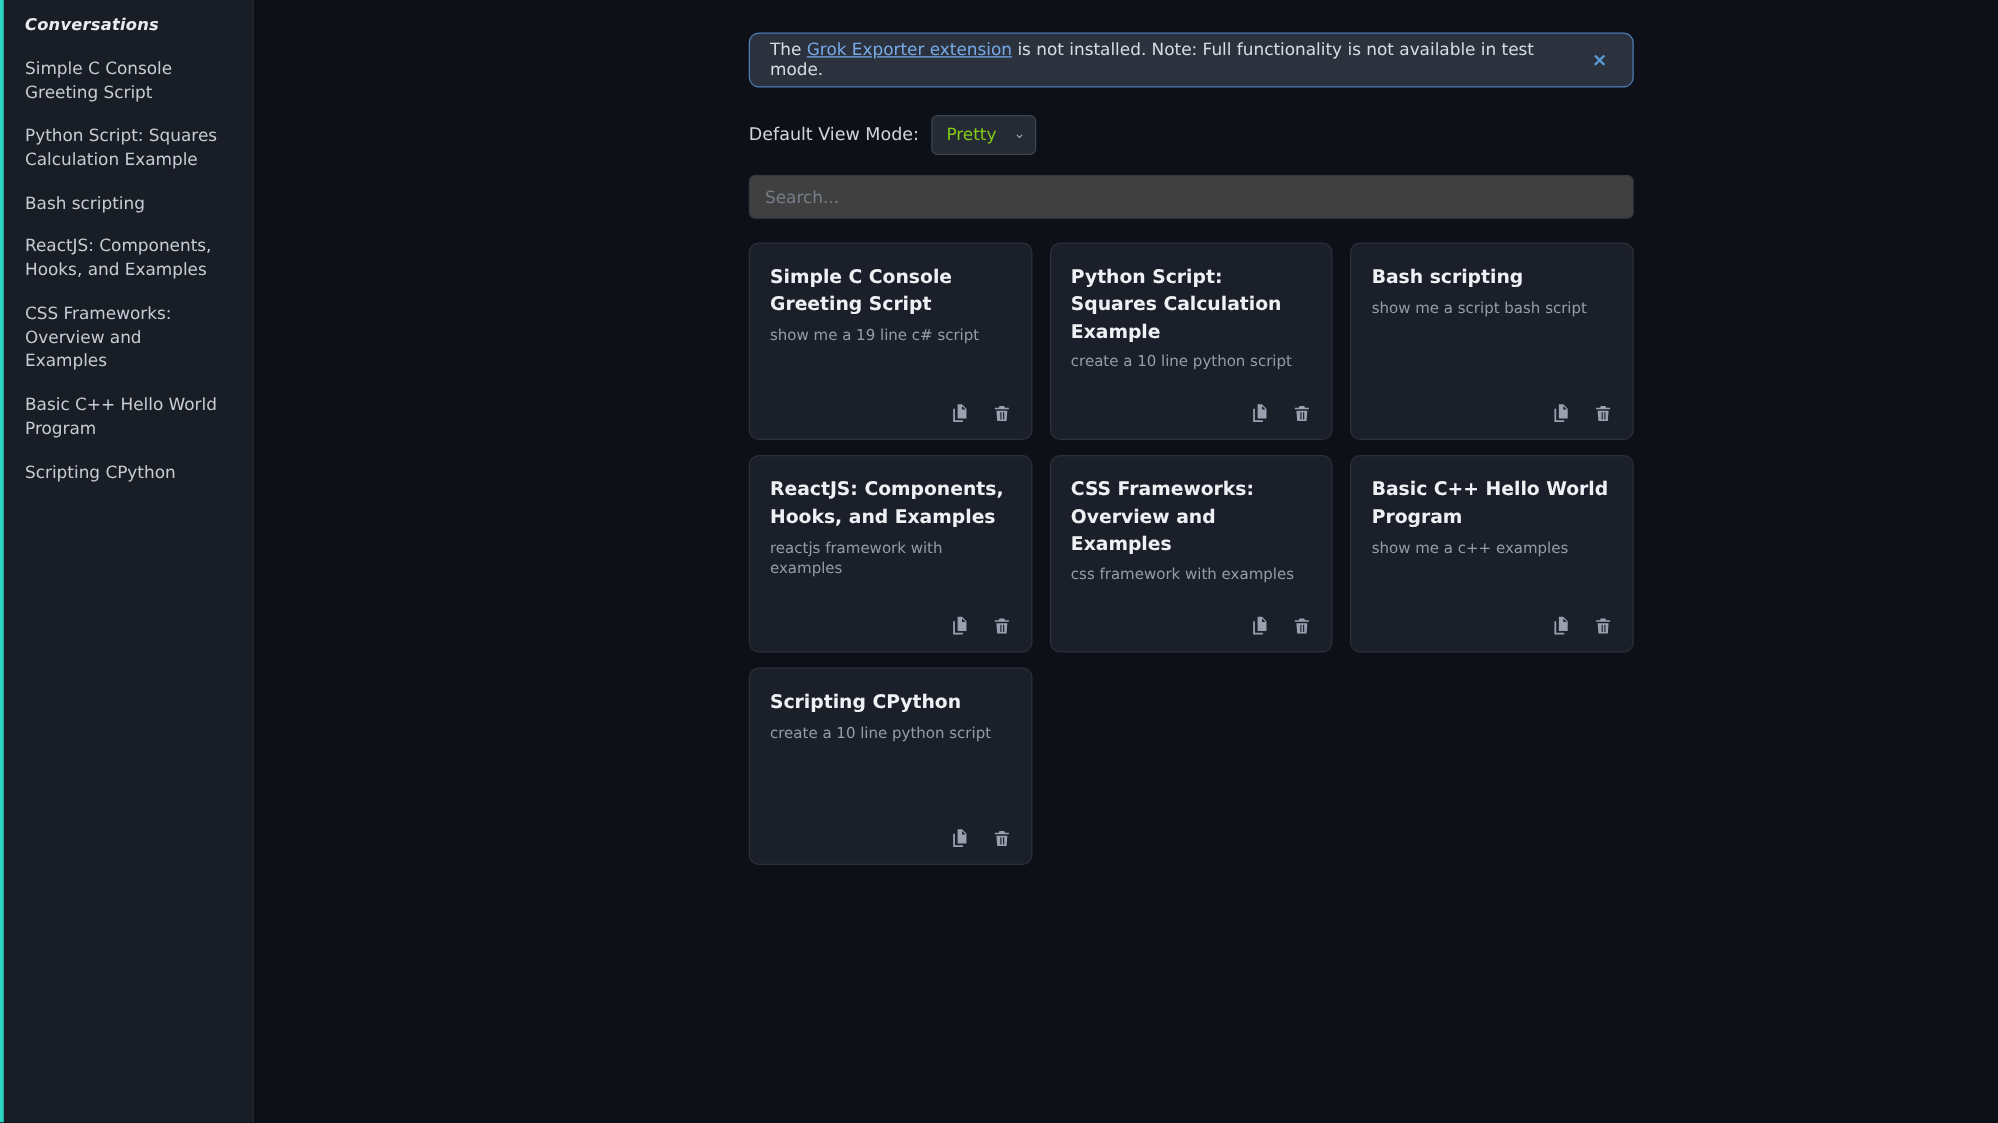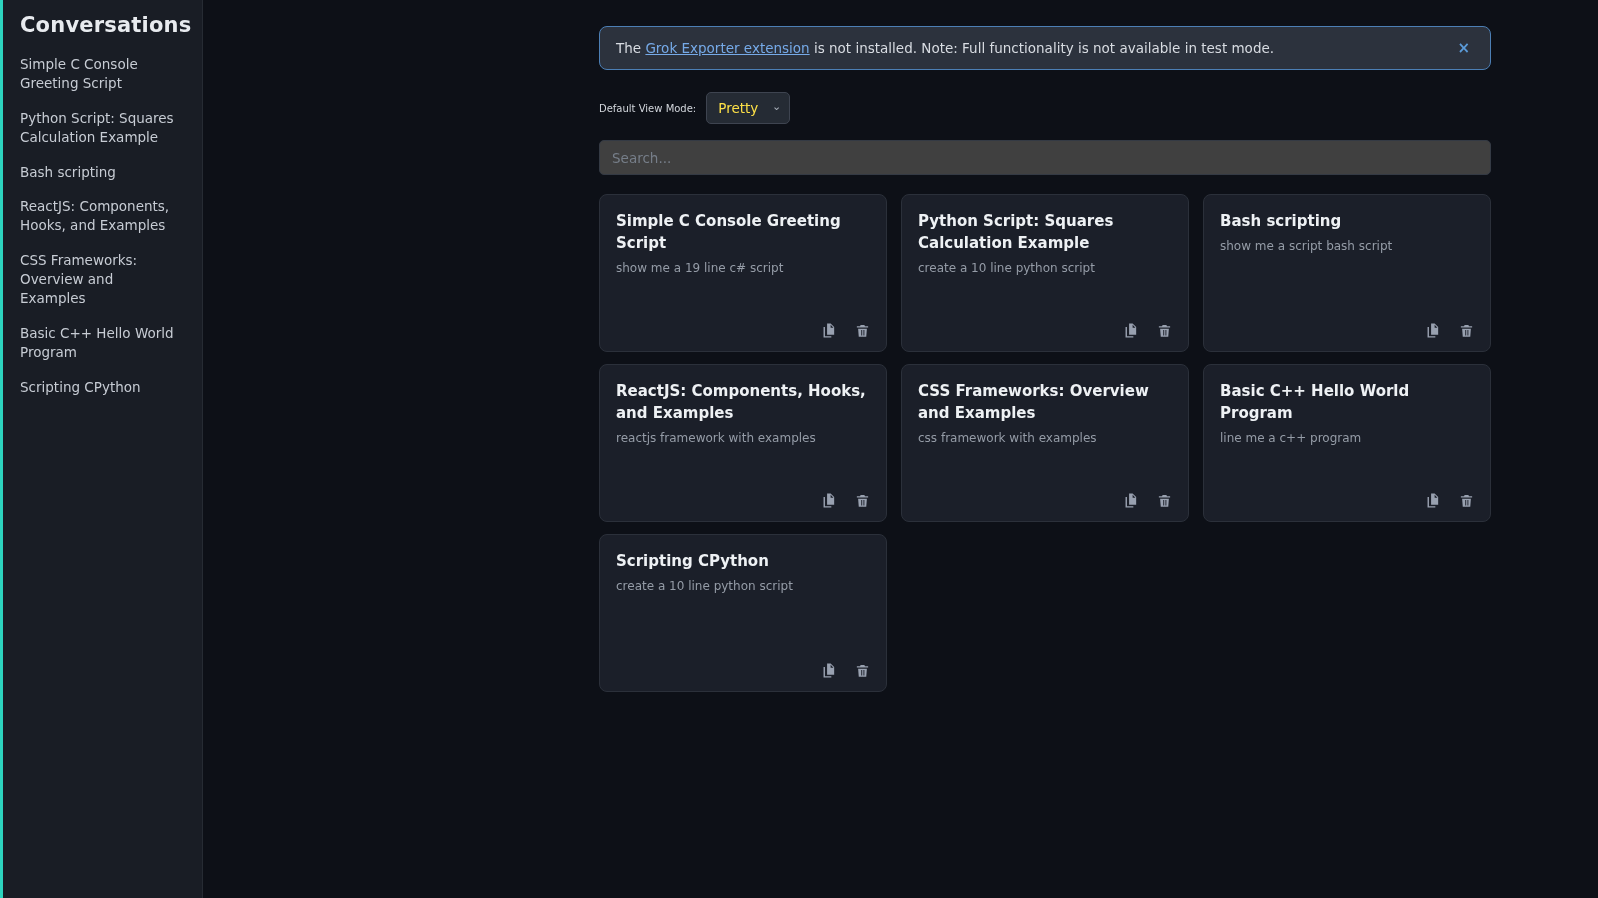--- a/index.html
+++ b/index.html
@@ -15,42 +15,43 @@
   .sidebar {
     width: 203px;
     min-width: 203px;
     height: 100%;
     background: #191d25;
     border-left: 3px solid #2dd4bf;
     border-right: 1px solid #262b33;
     padding: 13px 20px 13px 17px;
   }
   .sidebar-title {
-    font-size: 21px;
+    font-size: 13px;
     font-weight: bold;
     color: #e8ebef;
     margin-bottom: 18px;
     letter-spacing: 0.2px;
+    font-style: italic;
   }
   .conv-list { list-style: none; }
   .conv-item {
     font-size: 13.5px;
     line-height: 1.4;
     color: #c7ccd4;
     margin-bottom: 16px;
     cursor: pointer;
   }
 
   
   .main {
     flex: 1;
     padding: 26px 0 0 396px;
   }
   .content {
-    width: 892px;
+    width: 708px;
   }
 
   
   .banner {
     display: flex;
     align-items: center;
     justify-content: space-between;
     background: #2c323d;
     border: 1px solid #4c7fb5;
     border-radius: 8px;
@@ -72,29 +73,29 @@
     font-family: inherit;
   }
 
   
   .viewmode-row {
     display: flex;
     align-items: center;
     gap: 10px;
     margin-bottom: 16px;
   }
-  .viewmode-label { font-size: 10px; color: #d2d6dc; }
+  .viewmode-label { font-size: 14px; color: #d2d6dc; }
   .select-wrap { position: relative; display: inline-block; }
   .select-wrap select {
     appearance: none;
     -webkit-appearance: none;
     background: #252b34;
     border: 1px solid #3e4450;
     border-radius: 5px;
-    color: #fde047;
+    color: #84cc16;
     font-size: 13.5px;
     font-family: inherit;
     padding: 7px 30px 7px 11px;
     cursor: pointer;
   }
   .select-chevron {
     position: absolute;
     right: 9px; top: 50%;
     transform: translateY(-58%);
     pointer-events: none;
@@ -284,21 +285,21 @@
           <button class="icon-btn">
             <svg width="15" height="17" viewBox="0 0 24 24" fill="currentColor">
                 <path d="M9 3h6l1 2h5v2H3V5h5l1-2zm-4 6h14l-1 13H6L5 9zm5 2v9h1.5v-9H10zm3.5 0v9H15v-9h-1.5z"></path>
               </svg>
           </button>
         </div>
       </div>
 
       <div class="card">
         <div class="card-title">Basic C++ Hello World Program</div>
-        <div class="card-subtitle">line me a c++ program</div>
+        <div class="card-subtitle">show me a c++ examples</div>
         <div class="card-actions">
           <button class="icon-btn">
             <svg width="17" height="17" viewBox="0 0 24 24" fill="currentColor">
                 <path d="M5 7h2v13h9v2H5V7zm5-5h5l5 5v11H10V2zm5 2v4h4l-4-4z"></path>
               </svg>
           </button>
           <button class="icon-btn">
             <svg width="15" height="17" viewBox="0 0 24 24" fill="currentColor">
                 <path d="M9 3h6l1 2h5v2H3V5h5l1-2zm-4 6h14l-1 13H6L5 9zm5 2v9h1.5v-9H10zm3.5 0v9H15v-9h-1.5z"></path>
               </svg>

